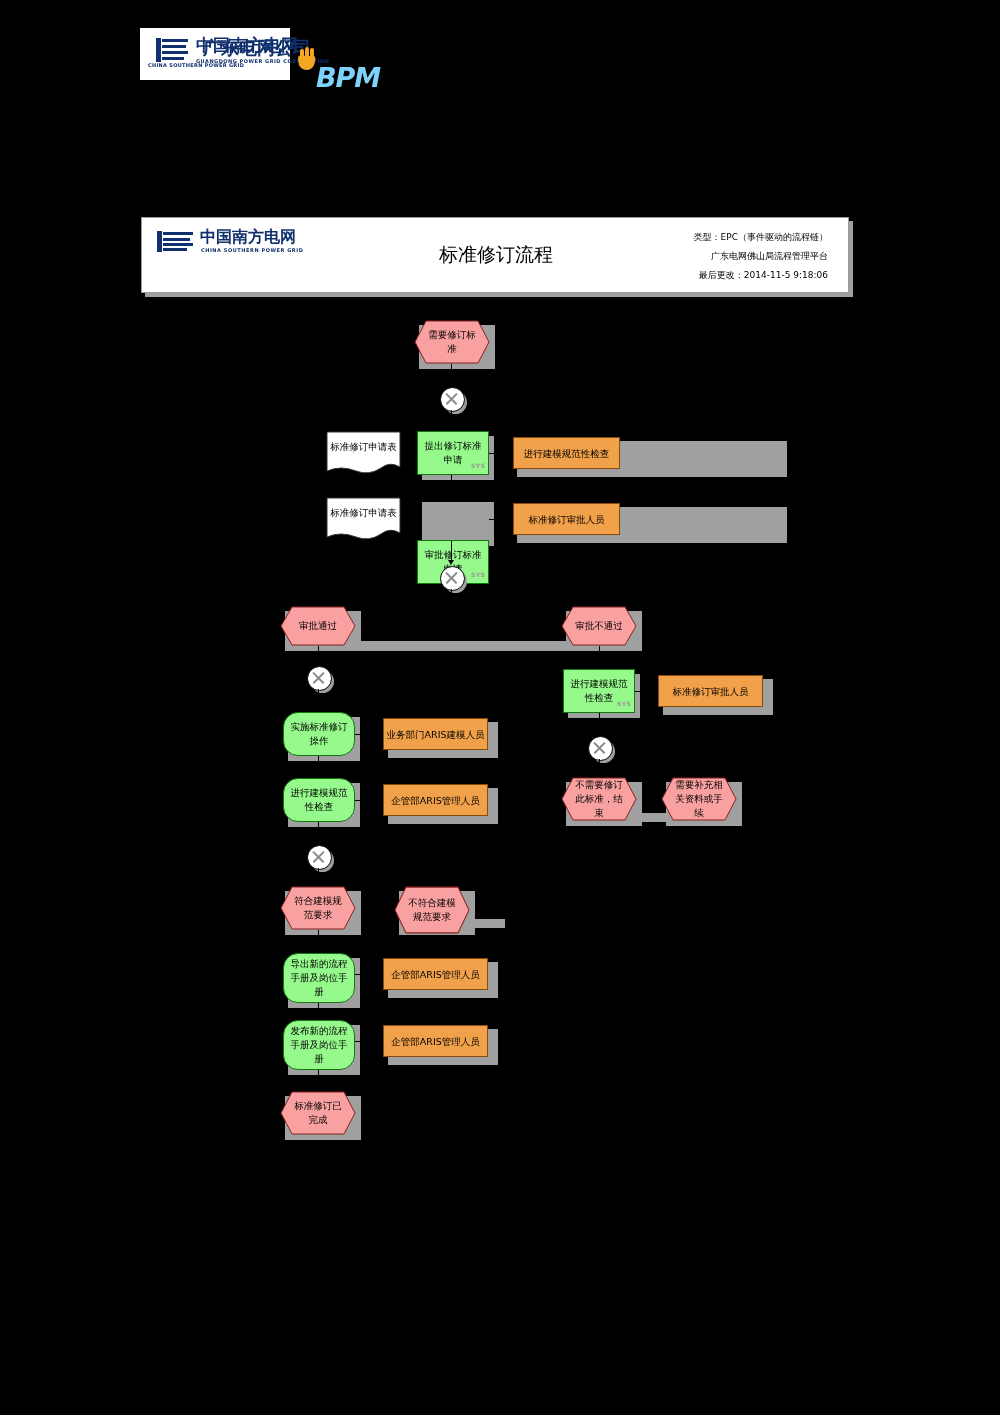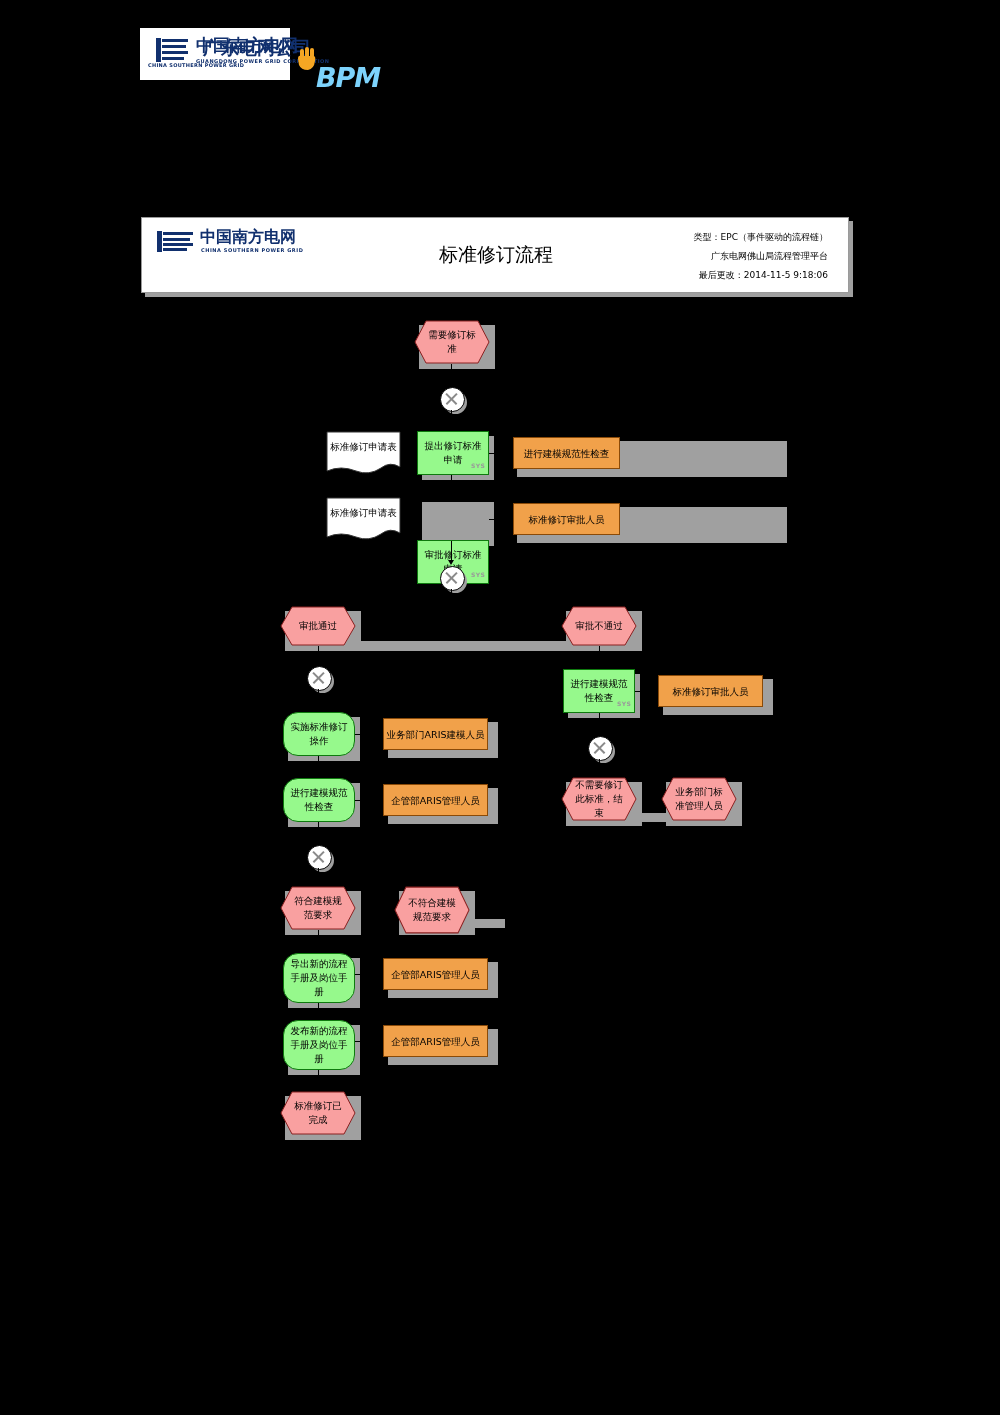--- a/index.html
+++ b/index.html
@@ -342,17 +342,17 @@
       <polygon points="12,1 64,1 75,22 64,43 12,43 1,22" fill="#f9a0a0" stroke="#8a2020" stroke-width="1"></polygon>
     </svg>
     <span class="lbl">不需要修订此标准，结束</span>
   </div>
 
   <div class="shadow-rect" style="left:666px;top:782px;width:76px;height:44px;"></div>
   <div class="ev" style="left:661px;top:777px;width:76px;height:44px;">
     <svg class="hexbg" viewBox="0 0 76 44" preserveAspectRatio="none">
       <polygon points="12,1 64,1 75,22 64,43 12,43 1,22" fill="#f9a0a0" stroke="#8a2020" stroke-width="1"></polygon>
     </svg>
-    <span class="lbl">业务部门标准管理人员</span>
+    <span class="lbl">需要补充相关资料或手续</span>
   </div>
   <div class="shadow-rect" style="left:636px;top:813px;width:32px;height:9px;"></div>
 
 </div>
 
 </body></html>

